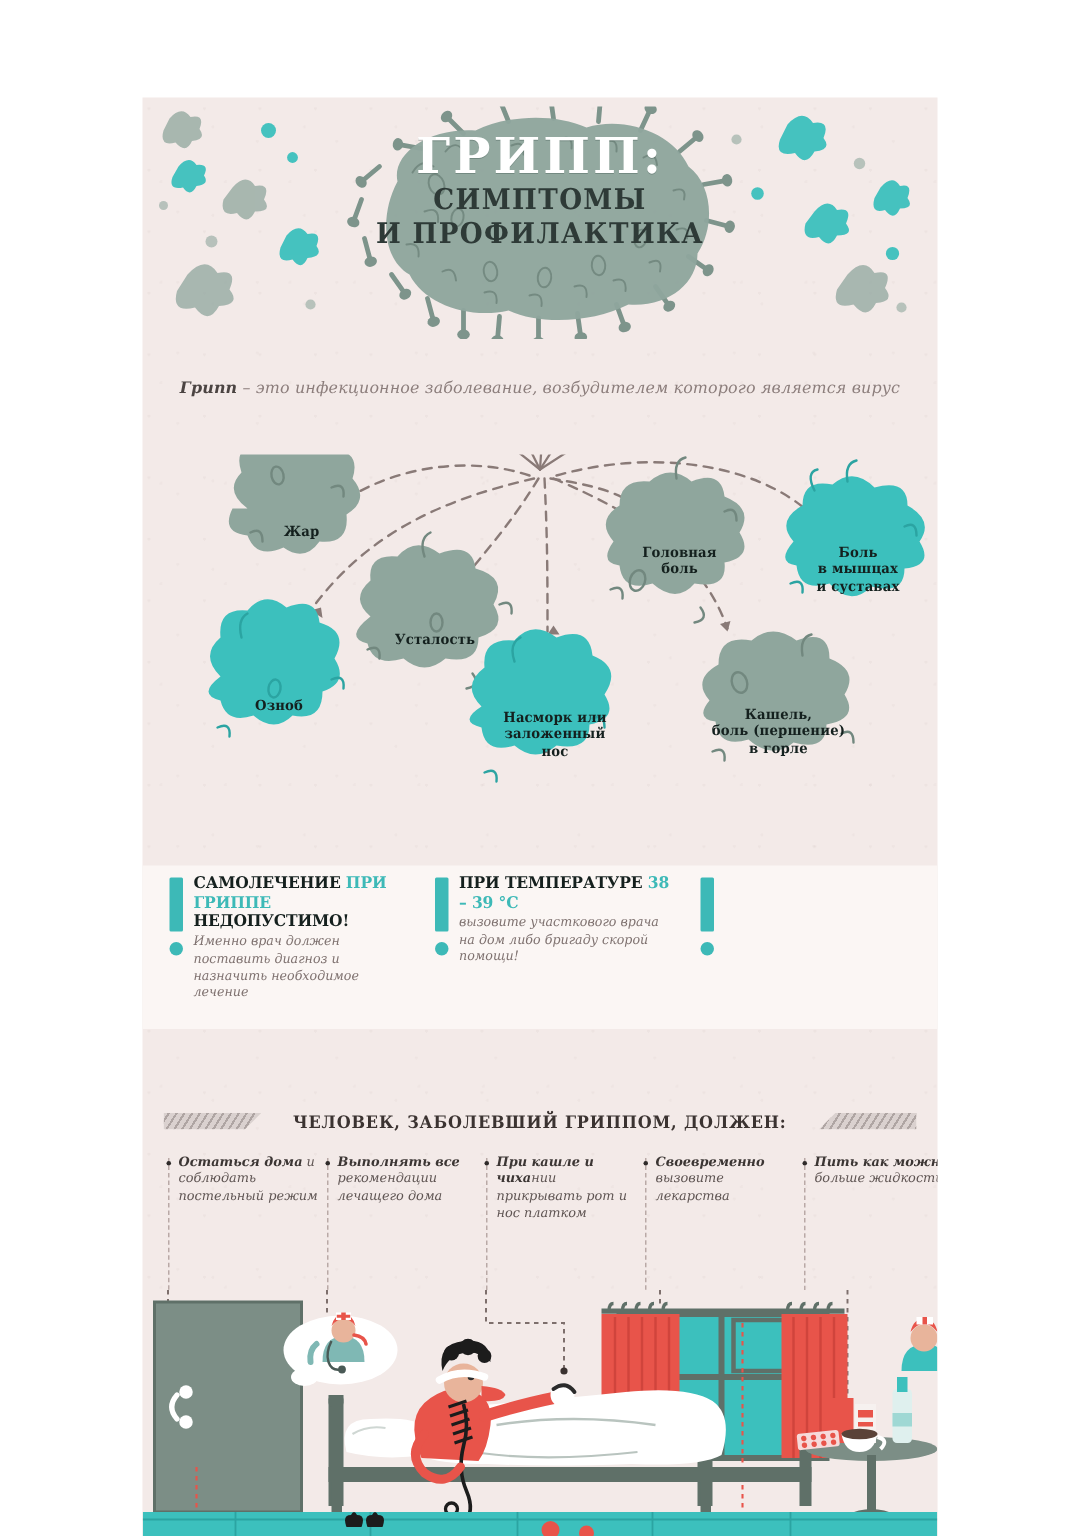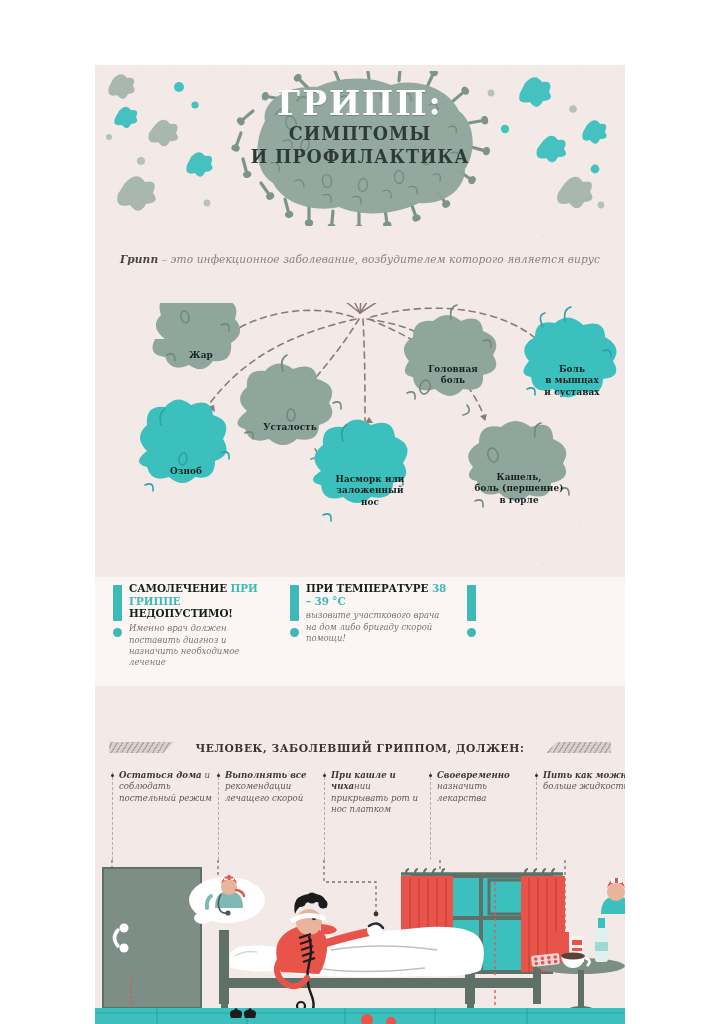--- a/index.html
+++ b/index.html
@@ -507,29 +507,29 @@
       <div class="bar right"></div>
     </div>
 
     <div id="mustdo" style="top:665px;">
       <div class="md-col" style="left:16px;">
         <div class="md-drop"></div>
         <div class="md-item"><b>Остаться дома</b><span> и соблюдать постельный режим</span></div>
       </div>
       <div class="md-col" style="left:122px;">
         <div class="md-drop"></div>
-        <div class="md-item"><b>Выполнять все</b><span> рекомендации лечащего скорой</span></div>
+        <div class="md-item"><b>Выполнять все</b><span> рекомендации лечащего дома</span></div>
       </div>
       <div class="md-col" style="left:228px;">
         <div class="md-drop"></div>
         <div class="md-item"><b>При кашле и чиха</b><span>нии прикрывать рот и нос платком</span></div>
       </div>
       <div class="md-col" style="left:334px;">
         <div class="md-drop"></div>
-        <div class="md-item"><b>Своевременно</b><span> назначить лекарства</span></div>
+        <div class="md-item"><b>Своевременно</b><span> вызовите лекарства</span></div>
       </div>
       <div class="md-col" style="left:440px;">
         <div class="md-drop"></div>
         <div class="md-item"><b>Пить как можно</b><span> больше жидкости*</span></div>
       </div>
     </div>
 
     <div id="scene">
       <svg viewBox="0 0 530 164" style="width:530px;height:164px;display:block;">
         <title>Больной в постели разговаривает по телефону; врач в облачке мысли; окно с красными шторами; тумбочка с лекарствами, чаем и бутылкой воды; дверь слева</title>

